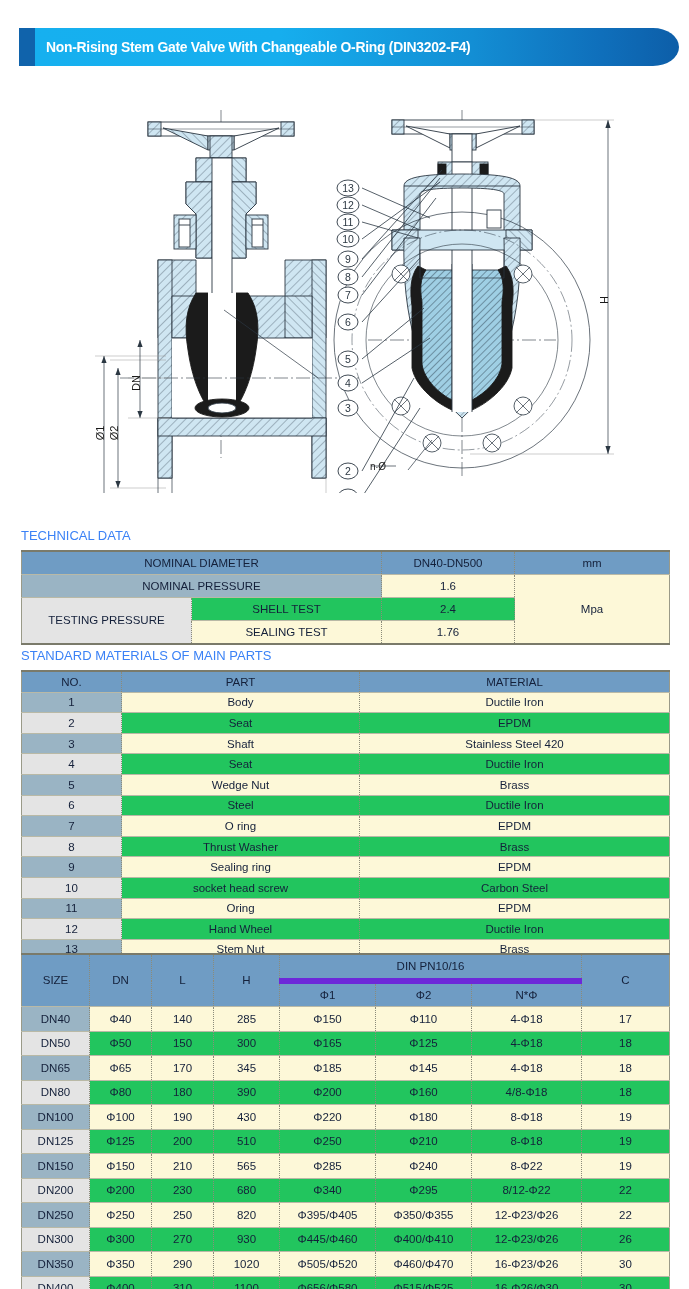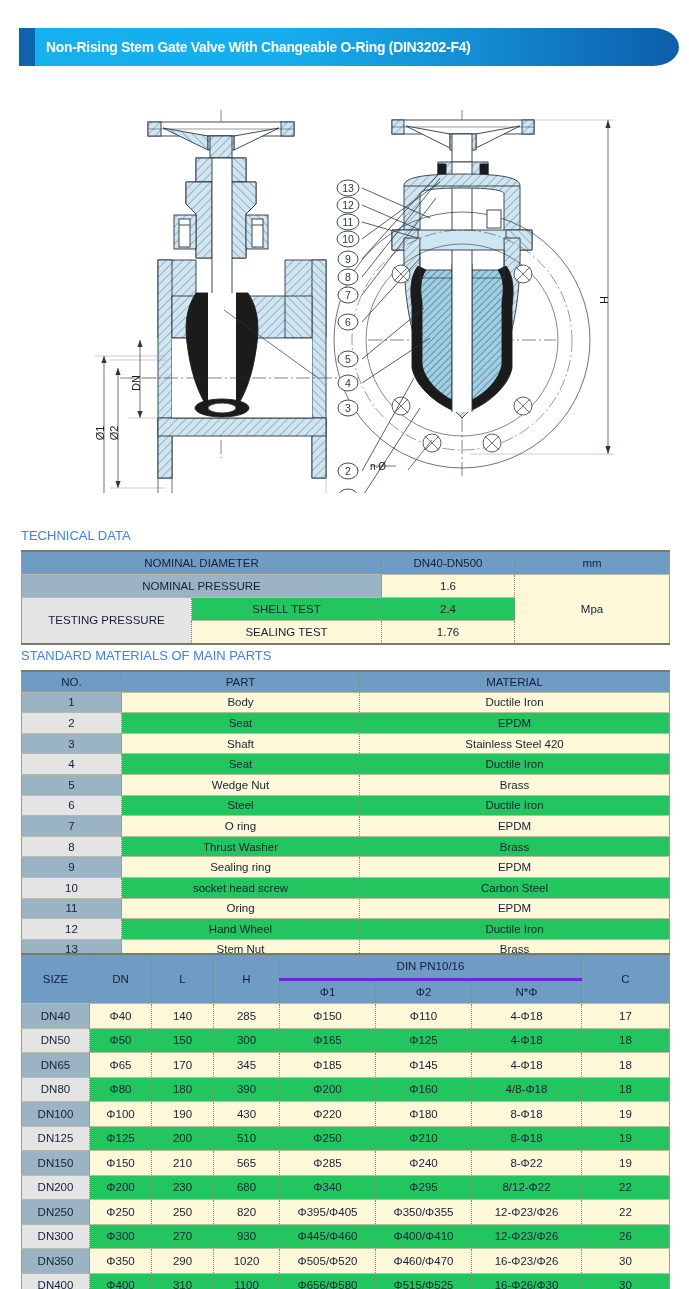--- a/index.html
+++ b/index.html
@@ -77,21 +77,21 @@
   #tbl-tech{top:550px;}
   #tbl-tech td{height:22px;}
 
   #tbl-mat{top:670px;}
   #tbl-mat td{height:19.6px;margin-top:16px;}
 
   #tbl-dim{top:953px;}
   #tbl-dim td{height:23.5px;}
   .nob-l{border-left:none;}
   .nob-r{border-right:none;}
-  .underline-cell{border-bottom:3px solid #6d28d9;}
+  .underline-cell{border-bottom:6px solid #6d28d9;}
 </style>
 </head>
 <body>
 
 <div class="banner-wrap">
   <div class="banner-accent"></div>
   <div class="banner-bar"></div>
   <div class="banner-title">Non-Rising Stem Gate Valve With Changeable O-Ring (DIN3202-F4)</div>
 </div>
 

